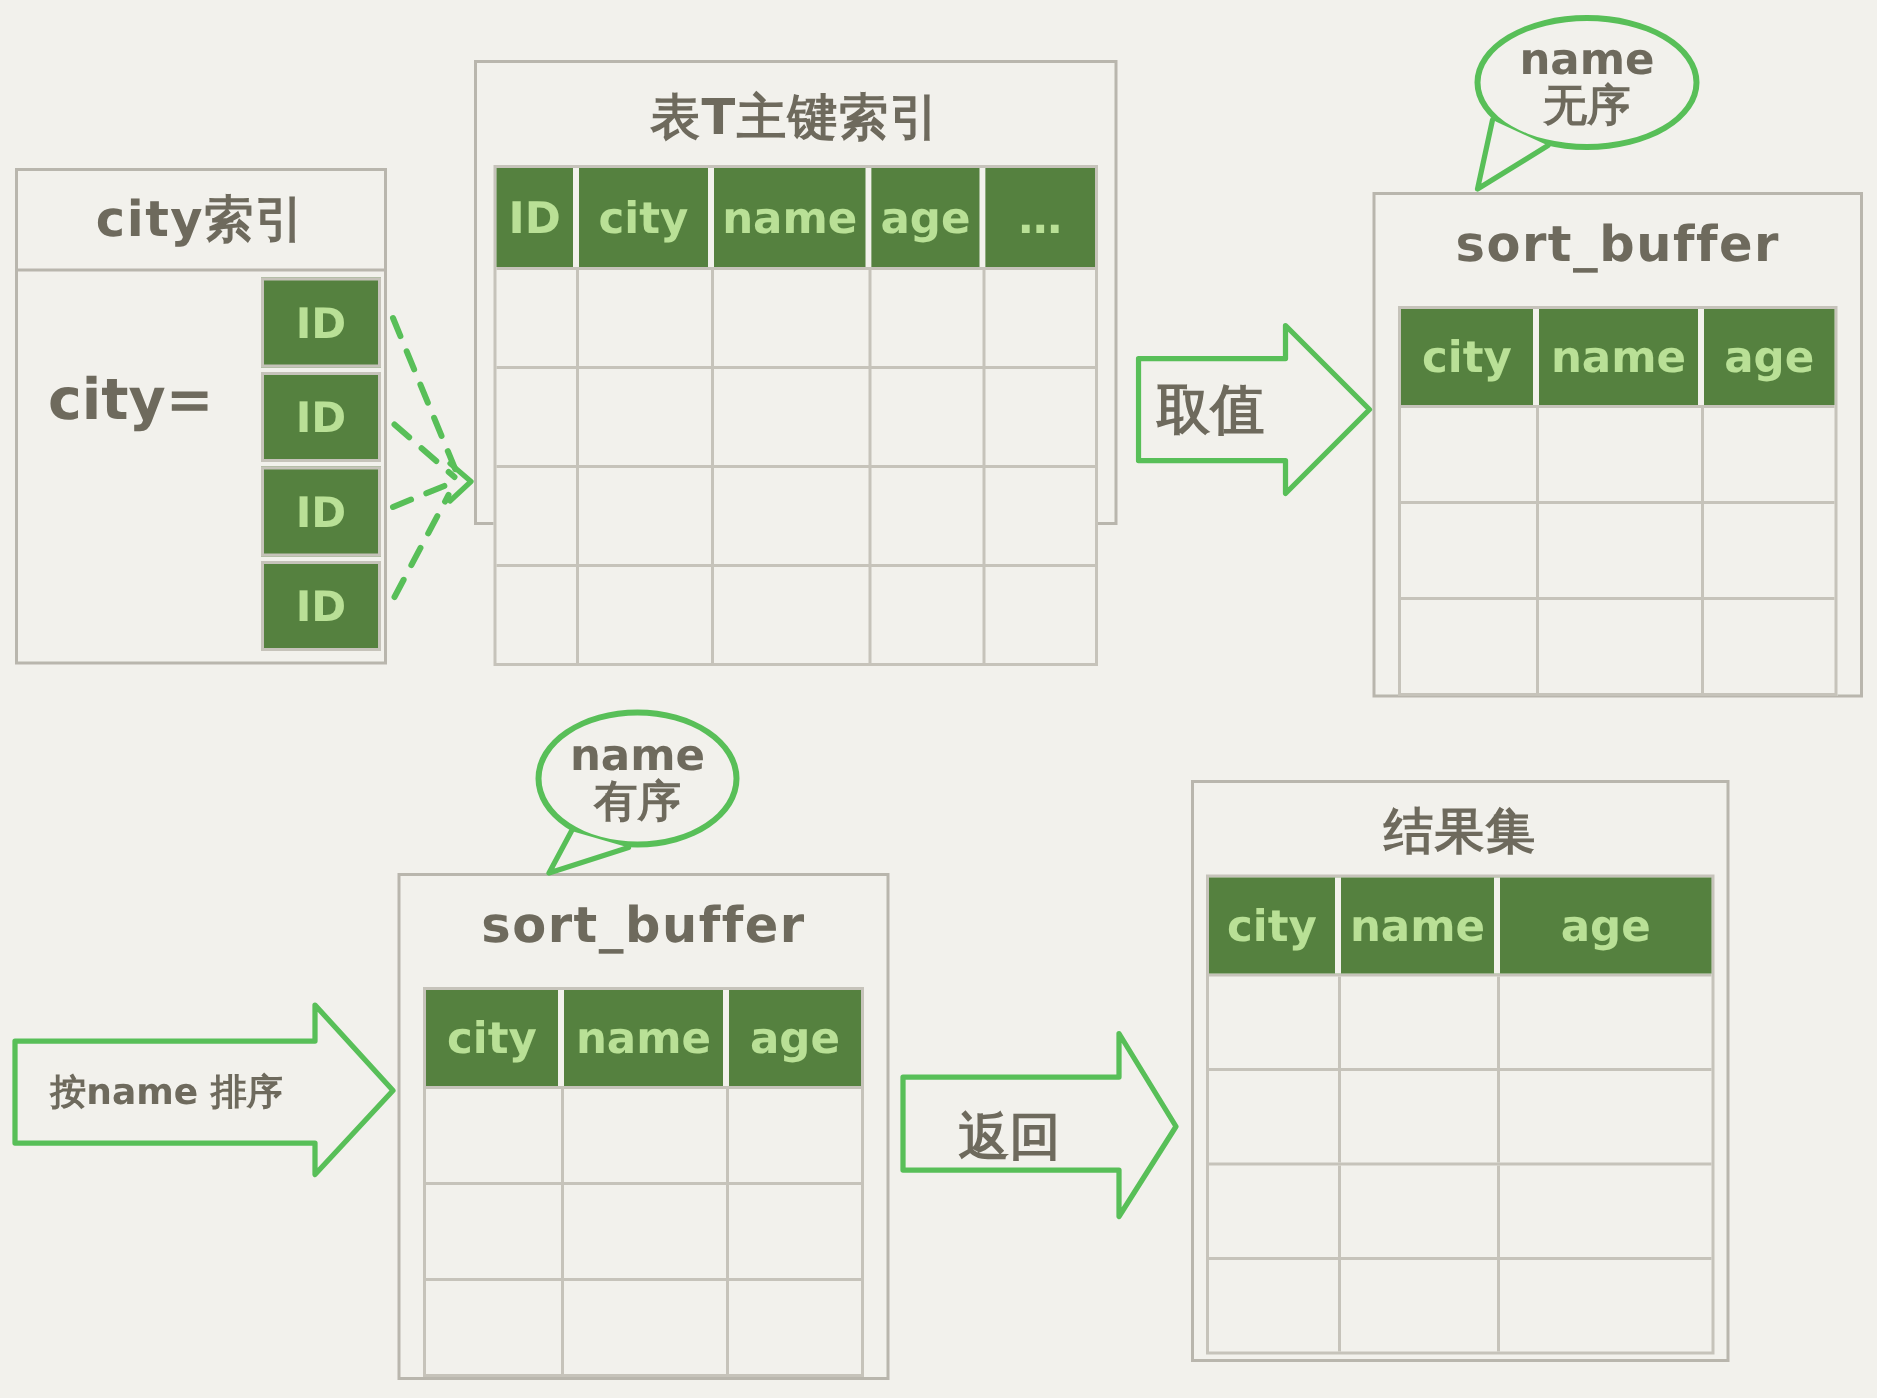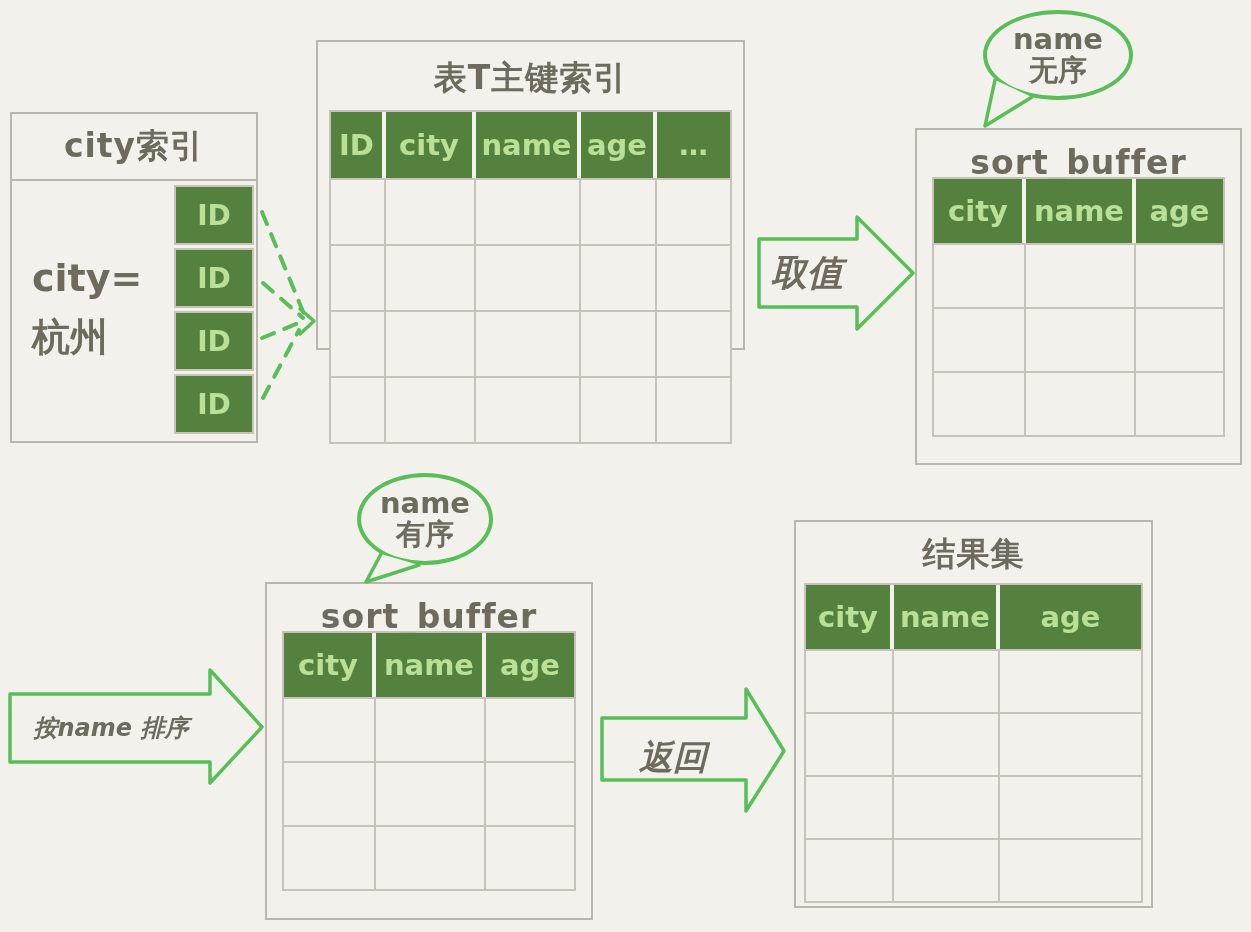--- a/index.html
+++ b/index.html
@@ -39,43 +39,43 @@
   .cols-sb{grid-template-columns:92px 110px 1fr;}
   .cols-rs{grid-template-columns:88px 106px 1fr;}
   .pk .hcell{height:66px;}
   .pk .bcell{height:64px;}
   .rs .bcell{height:61px;}
 
   
   .city-tbl{left:10px;top:112px;width:248px;height:331px;}
   .city-title{height:67px;line-height:64px;border-bottom:2px solid var(--table-border);}
   .city-body{position:relative;height:261px;}
-  .filter-label{position:absolute;left:20px;top:56px;font-size:38px;font-weight:bold;color:var(--ink);line-height:1.55;margin-top:12px;}
+  .filter-label{position:absolute;left:20px;top:56px;font-size:38px;font-weight:bold;color:var(--ink);line-height:1.55;}
   .id-cell{position:absolute;left:162px;width:80px;height:60px;background:var(--header-fill);
            border:2px solid var(--cell-border);color:var(--header-text);
            display:flex;align-items:center;justify-content:center;font-size:28px;font-weight:bold;}
 
   
   .pk-tbl{left:316px;top:40px;width:429px;height:310px;padding:0 11px;}
   .pk-tbl .tbl-title{height:68px;line-height:72px;}
   .sbt-tbl{left:915px;top:128px;width:327px;height:337px;padding:0 15px;}
-  .sbt-tbl .tbl-title,.sbb-tbl .tbl-title{height:47px;line-height:66px;}
+  .sbt-tbl .tbl-title,.sbb-tbl .tbl-title{height:74px;line-height:66px;}
   .sbb-tbl{left:265px;top:582px;width:328px;height:338px;padding:0 15px;}
   .rs-tbl{left:794px;top:520px;width:359px;height:388px;padding:0 8px;}
   .rs-tbl .tbl-title{height:61px;line-height:64px;}
 
   
   .bubble{position:absolute;border:4px solid var(--accent);border-radius:50%;background:var(--bg);
           display:flex;flex-direction:column;align-items:center;justify-content:center;
           font-size:29px;font-weight:bold;color:var(--ink);line-height:1.08;z-index:2;}
   .bubble-top{left:983px;top:10px;width:150px;height:90px;}
   .bubble-bottom{left:357px;top:473px;width:136px;height:92px;}
 
   
-  .barrow{position:absolute;z-index:3;font-style:italic;}
+  .barrow{position:absolute;z-index:3;}
   .barrow svg{position:absolute;left:0;top:0;}
   .barrow polygon{fill:none;stroke:var(--accent);stroke-width:3.5;stroke-linejoin:round;}
   .arrow-label{position:absolute;display:flex;align-items:center;justify-content:center;
                font-weight:bold;color:var(--ink);white-space:nowrap;}
   .arrow-fetch{left:757px;top:213px;width:160px;height:120px;}
   .arrow-fetch .arrow-label{left:0;top:26px;width:100px;height:68px;font-size:36px;}
   .arrow-sort{left:8px;top:666px;width:258px;height:120px;}
   .arrow-sort .arrow-label{left:2px;top:28px;width:202px;height:68px;font-size:24px;}
   .arrow-return{left:600px;top:685px;width:188px;height:130px;}
   .arrow-return .arrow-label{left:0;top:33px;width:146px;height:79px;font-size:34px;}
@@ -93,21 +93,20 @@
     <polyline class="ahead" points="300,309 314,321 300,334"></polyline>
     <path class="tail" d="M995,80 L985,126 L1032,97"></path>
     <path class="tail" d="M381,554 L366,582 L419,565"></path>
   </svg>
 
   <div class="tbl city-tbl">
     <div class="tbl-title city-title">city索引</div>
     <div class="city-body">
       <div class="filter-label">
         <div>city=</div>
-        <div>杭州</div>
       </div>
       <div class="id-cell" style="top:4px;">ID</div>
       <div class="id-cell" style="top:67px;">ID</div>
       <div class="id-cell" style="top:130px;">ID</div>
       <div class="id-cell" style="top:193px;">ID</div>
     </div>
   </div>
 
   <div class="tbl pk-tbl">
     <div class="tbl-title">表T主键索引</div>

